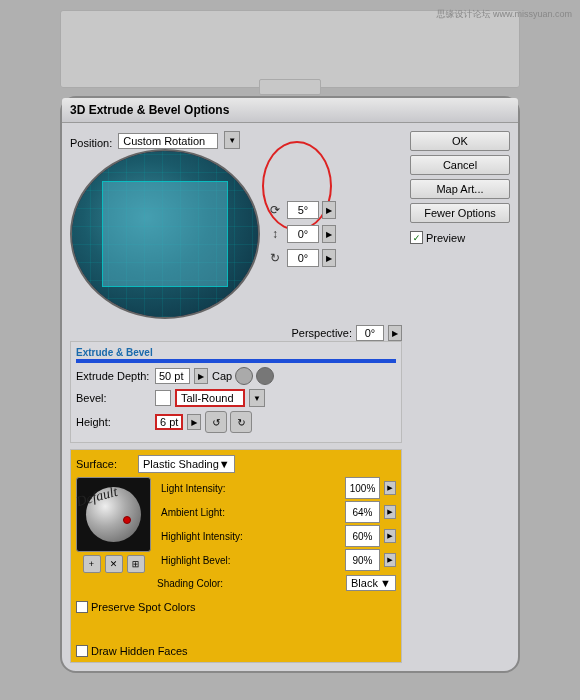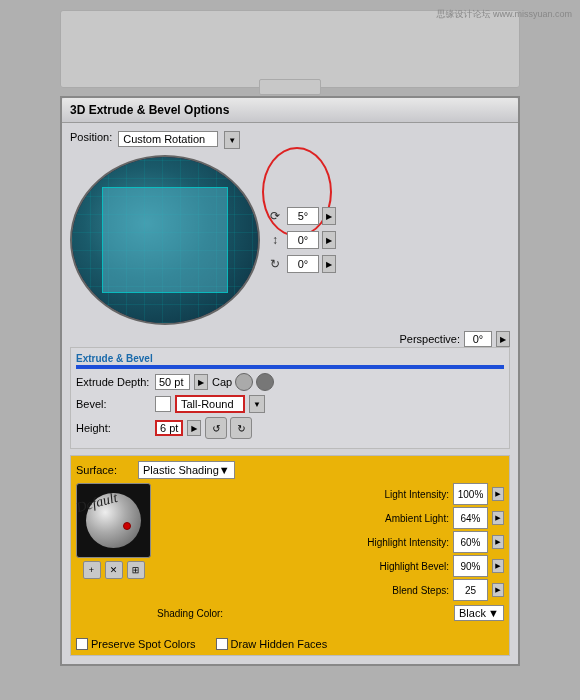--- a/index.html
+++ b/index.html
@@ -32,21 +32,21 @@
       height: 14px;
       background: #c8c8c8;
       border: 1px solid #aaa;
       border-radius: 2px;
     }
 
     
     .dialog {
       background: #d4d4d8;
       border: 2px solid #888;
-      border-radius: 0;
+      border-radius: 16px;
       margin: 0 60px;
       padding: 0;
       position: relative;
     }
 
     .dialog-title {
       background: linear-gradient(to bottom, #e8e8e8, #c8c8cc);
       border-bottom: 1px solid #999;
       padding: 5px 8px;
       font-size: 12px;
@@ -78,23 +78,22 @@
       font-size: 10px;
       font-weight: bold;
       border-bottom: 4px solid #1d4ed8;
       margin-bottom: 4px;
       padding-bottom: 1px;
     }
 
     
     .position-row {
       display: flex;
-      align-items: flex-start;
+      align-items: flex-end;
       gap: 6px;
-      margin-bottom: 6px;
     }
 
     .position-label {
       font-size: 11px;
     }
 
     .select-box {
       background: white;
       border: 1px solid #888;
       padding: 1px 4px;
@@ -396,21 +395,20 @@
       grid-template-columns: 1fr;
       gap: 2px;
       margin-left: 4px;
     }
 
     .light-row {
       display: flex;
       align-items: center;
       justify-content: space-between;
       gap: 4px;
-      text-align: right;
     }
 
     .light-label { font-size: 10px; flex: 1; }
 
     .light-value {
       background: white;
       border: 1px solid #888;
       width: 35px;
       height: 22px;
       font-size: 10px;
@@ -487,22 +485,23 @@
     .shading-color-row {
       display: flex;
       align-items: center;
       gap: 4px;
       margin-top: 4px;
     }
 
     
     .bottom-checks {
       display: flex;
-      gap: 20px;
-      margin-top: 17px;
+      gap: 32px;
+      margin-top: 10px;
+      flex-direction: column;
     }
 
     .check-row {
       display: flex;
       align-items: center;
       gap: 3px;
     }
 
     .checkbox {
       width: 12px;
@@ -718,25 +717,20 @@
                 <div class="light-value">60%</div>
                 <div class="light-arrow">▶</div>
               </div>
 
               <div class="light-row">
                 <span class="light-label">Highlight Bevel:</span>
                 <div class="light-value">90%</div>
                 <div class="light-arrow">▶</div>
               </div>
 
-              <div class="light-row">
-                <span class="light-label">Blend Steps:</span>
-                <div class="light-value">25</div>
-                <div class="light-arrow">▶</div>
-              </div>
             </div>
 
             <div class="shading-color-row">
               <span class="light-label">Shading Color:</span>
               <div class="select-box" style="min-width:50px; height:16px;">
                 <span>Black</span>
                 <span>▼</span>
               </div>
             </div>
           </div>
@@ -749,15 +743,26 @@
           </div>
           <div class="check-row">
             <div class="checkbox"></div>
             <span>Draw Hidden Faces</span>
           </div>
         </div>
       </div>
 
     </div>
 
+    <div class="right-panel">
+      <button class="btn">OK</button>
+      <button class="btn">Cancel</button>
+      <button class="btn">Map Art...</button>
+      <button class="btn">Fewer Options</button>
+
+      <div class="preview-check-row">
+        <div class="preview-checkbox">✓</div>
+        <span>Preview</span>
+      </div>
+    </div>
 
   </div>
 </div>
 
 </body></html>

